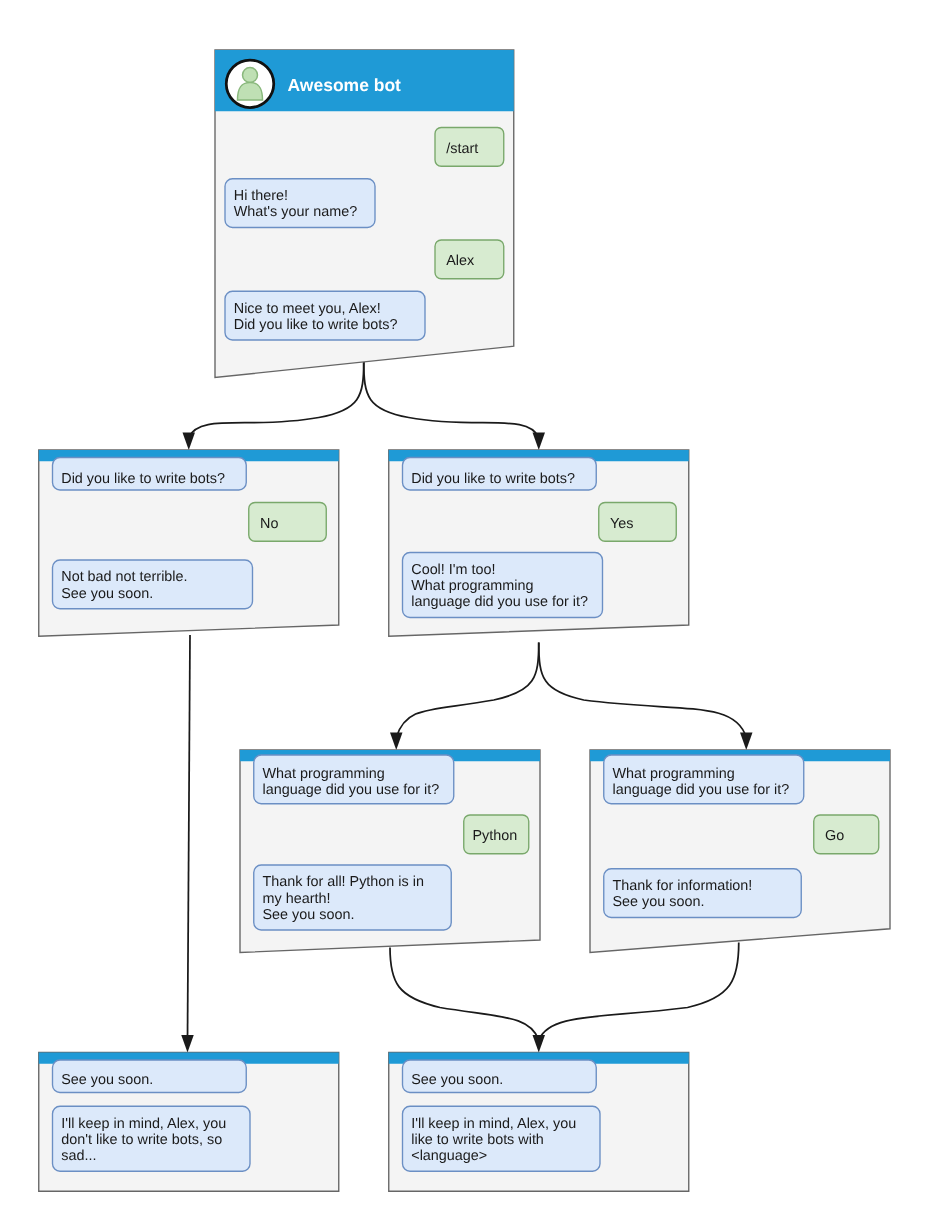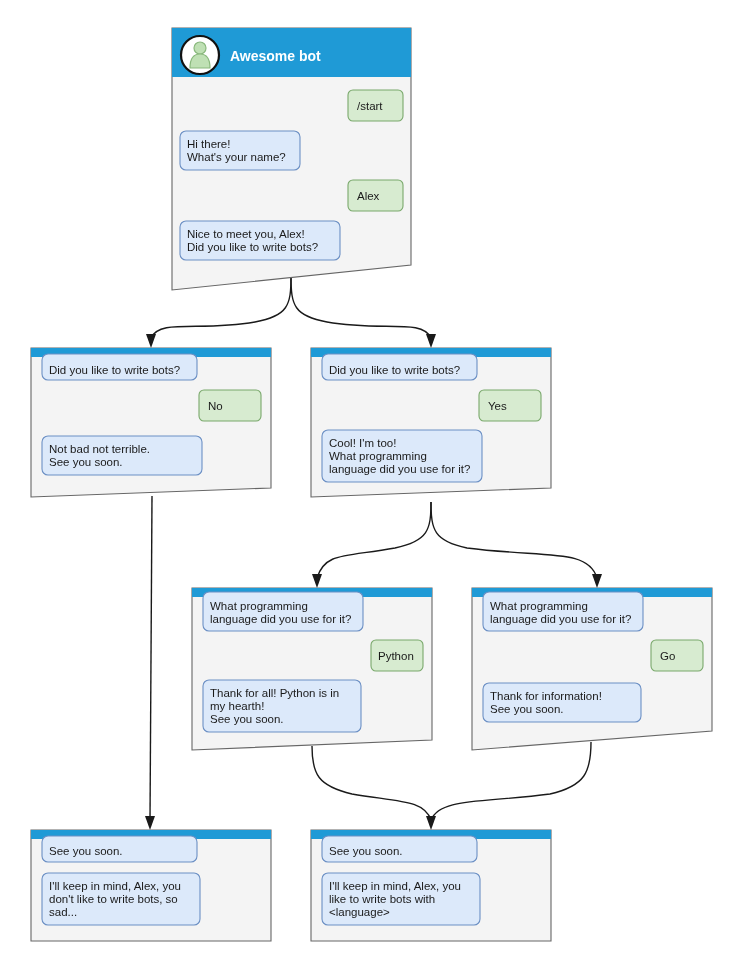--- a/index.html
+++ b/index.html
@@ -3,21 +3,21 @@
 <meta charset="utf-8">
 <style>
   html,body{margin:0;padding:0;}
   body{
     width:743px;height:971px;
     background:#ffffff;
     font-family:"Liberation Sans", sans-serif;
     overflow:hidden;
     position:relative;
   }
-  #stage{position:absolute;left:0;top:0;width:743px;height:806px;}
+  #stage{position:absolute;left:0;top:12px;width:743px;height:806px;}
   svg{display:block;position:absolute;left:0;top:0;}
   .card-body{fill:#f4f4f4;stroke:#666666;stroke-width:1.1;}
   .card-head{fill:#1f9ad6;stroke:none;}
   .bubble-bot{fill:#dce9fa;stroke:#6b8fc4;stroke-width:1.1;}
   .bubble-user{fill:#d7ebd0;stroke:#79a86b;stroke-width:1.1;}
   .conn{fill:none;stroke:#1a1a1a;stroke-width:1.4;}
   .conn-arrow{fill:#1a1a1a;}
   .avatar-ring{fill:#ffffff;stroke:#111111;stroke-width:2.2;}
   .avatar-person{fill:#bfe0b4;stroke:#89b87c;stroke-width:1.2;}
   .t{font-family:"Liberation Sans", sans-serif;font-size:11.5px;fill:#1a1a1a;}

